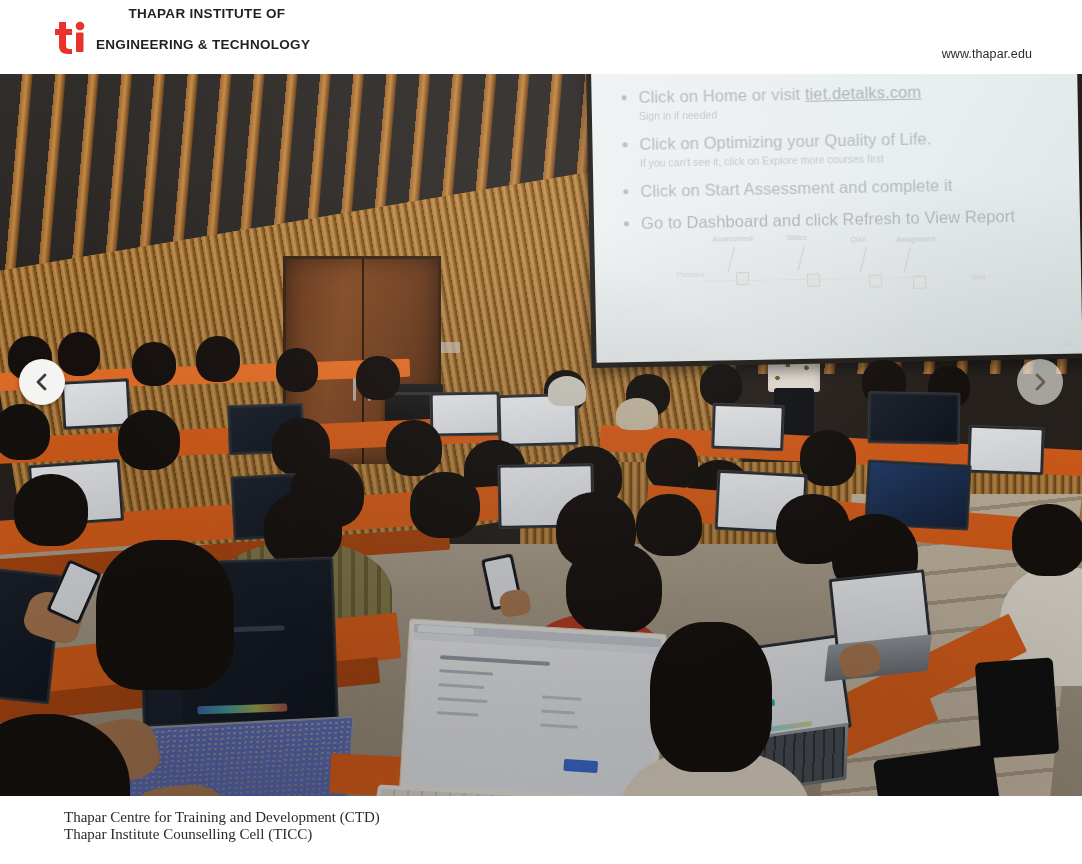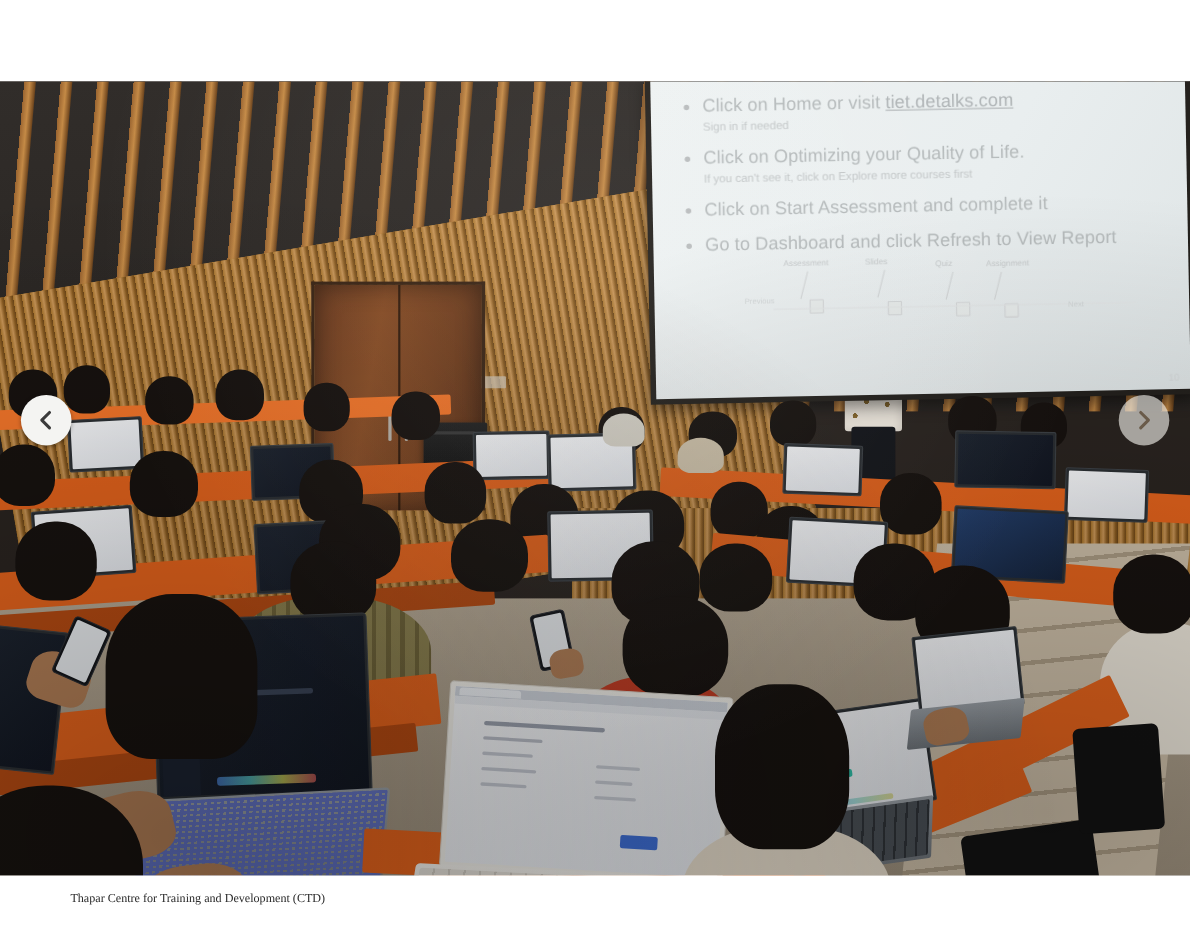--- a/index.html
+++ b/index.html
@@ -250,33 +250,49 @@
   .nav.next{right:19px;background:rgba(245,243,238,.62);}
   .nav svg{display:block;}
 
   
   .footer{
     position:absolute;left:0;top:796px;width:1082px;height:68px;background:#fff;
   }
   .foot-left{
     position:absolute;left:64px;top:13px;
     font-family:"Liberation Serif", serif;
-    font-size:11px;color:#2a2a2a;line-height:17px;
+    font-size:15px;color:#2a2a2a;line-height:17px;
   }
   .foot-right{
     position:absolute;right:60px;top:23px;
     font-family:"Liberation Sans", sans-serif;
     font-size:17px;color:#1f1f1f;letter-spacing:.2px;
   }
 </style>
 </head>
 <body>
 
 <div class="page">
 
+  <div class="header">
+    <div class="brand">
+      <span class="logo-mark">
+        <svg width="30" height="34" viewBox="0 0 30 34" aria-hidden="true">
+          <path d="M4 2 h7 v7 h6 v6 h-6 v10 c0 3 1 4 4 4 h2 v5 h-4 c-6 0 -9 -3 -9 -8 V15 H0 V9 h4 Z" fill="#e8322b"></path>
+          <circle cx="25" cy="6" r="4.3" fill="#e8322b"></circle>
+          <rect x="21" y="12.5" width="7.5" height="19.5" rx="1" fill="#e8322b"></rect>
+        </svg>
+      </span>
+      <span class="brand-text">
+        <span>THAPAR INSTITUTE OF</span>
+        <span class="l2">ENGINEERING &amp; TECHNOLOGY</span>
+      </span>
+    </div>
+    <div class="site-url">www.thapar.edu</div>
+  </div>
 
   <div class="photo">
     <div class="scene">
 
       <div class="wall-dark sloped"></div>
       <div class="wall-wood diag"></div>
       <div class="wall-wood right"></div>
 
       <div class="name-plate"></div>
       <div class="door">
@@ -564,16 +580,17 @@
     <div class="nav next">
       <svg width="20" height="20" viewBox="0 0 20 20" aria-hidden="true">
         <path d="M7 3 L14 10 L7 17" fill="none" stroke="#6a5b4a" stroke-width="2.8" stroke-linecap="round" stroke-linejoin="round"></path>
       </svg>
     </div>
   </div>
 
   <div class="footer">
     <div class="foot-left">
       <div>Thapar Centre for Training and Development (CTD)</div>
+      <div>Thapar Institute Counselling Cell (TICC)</div>
     </div>
   </div>
 
 </div>
 
 </body></html>

